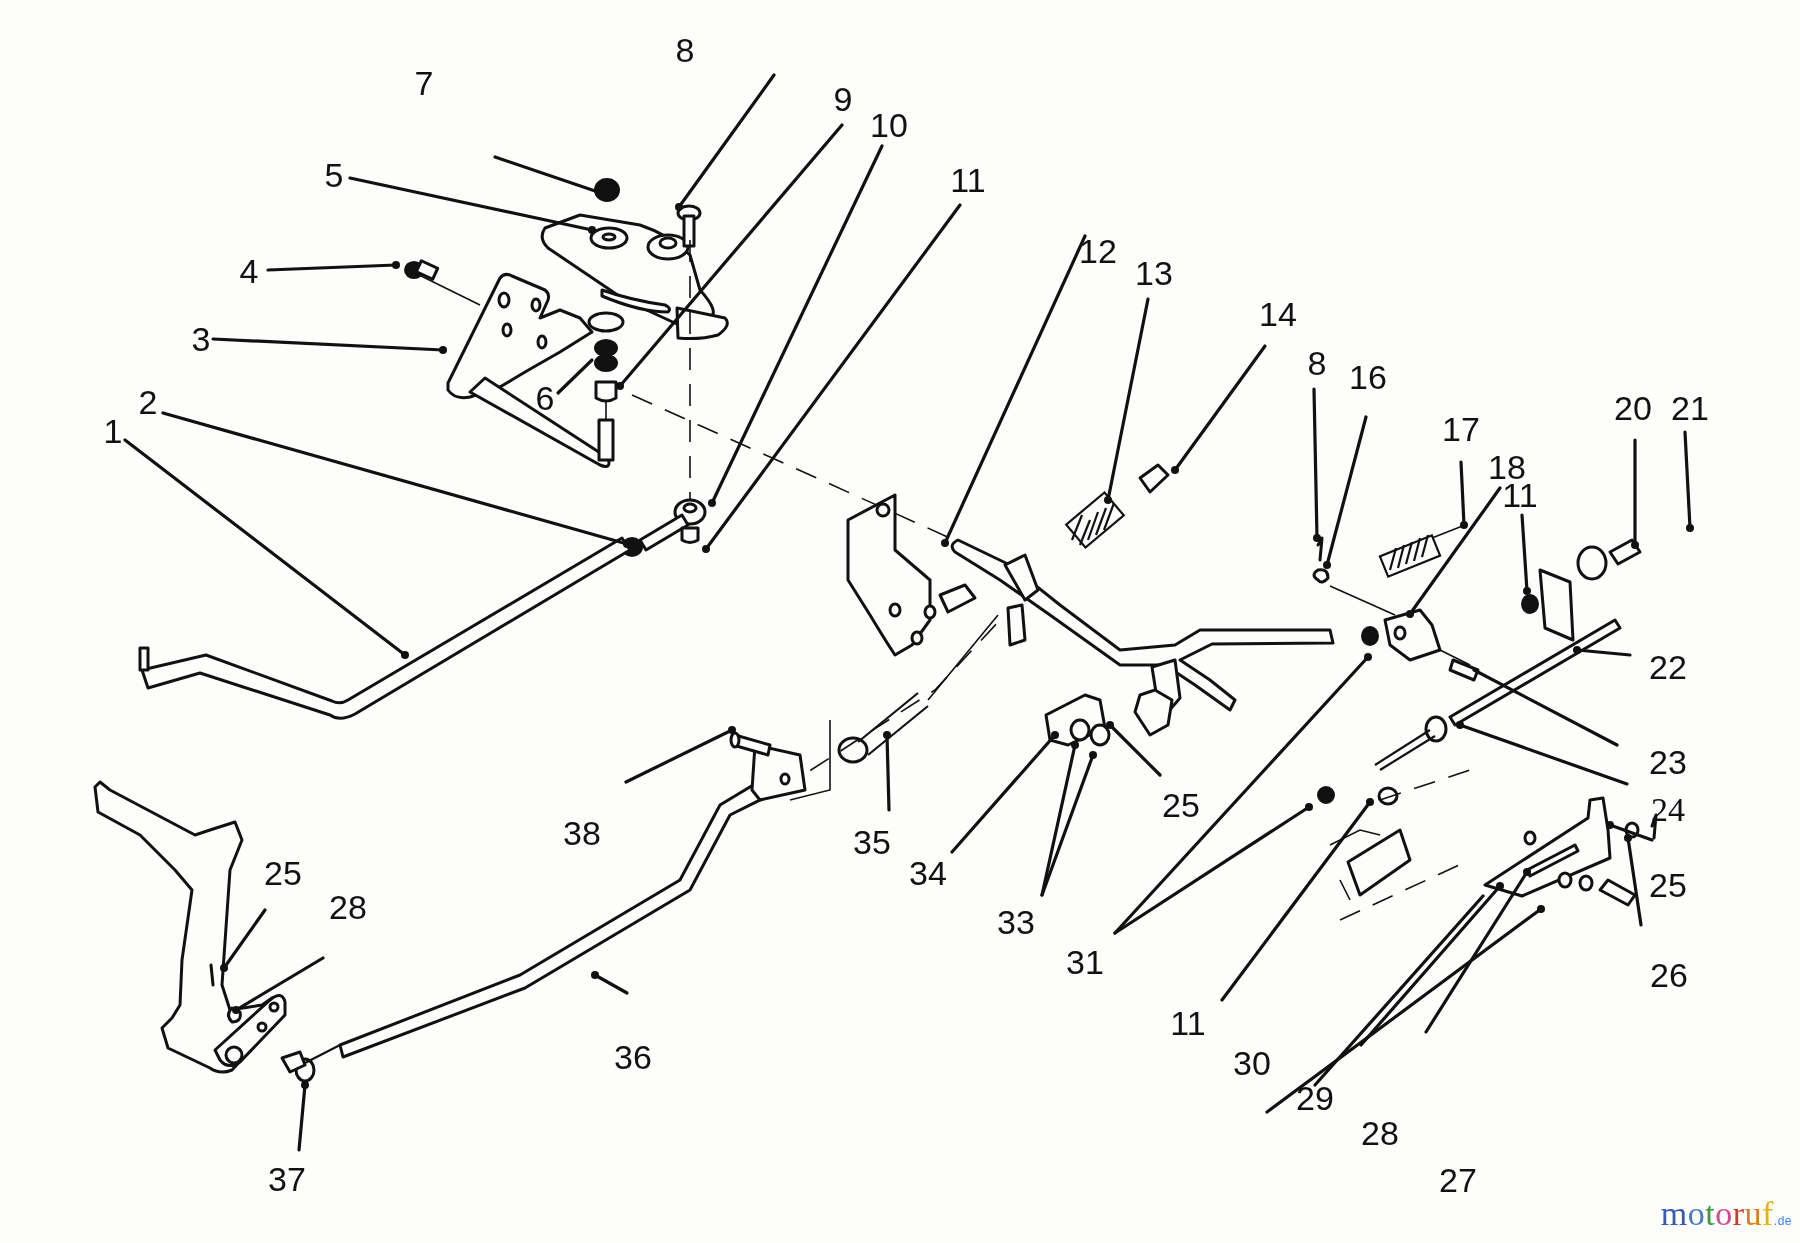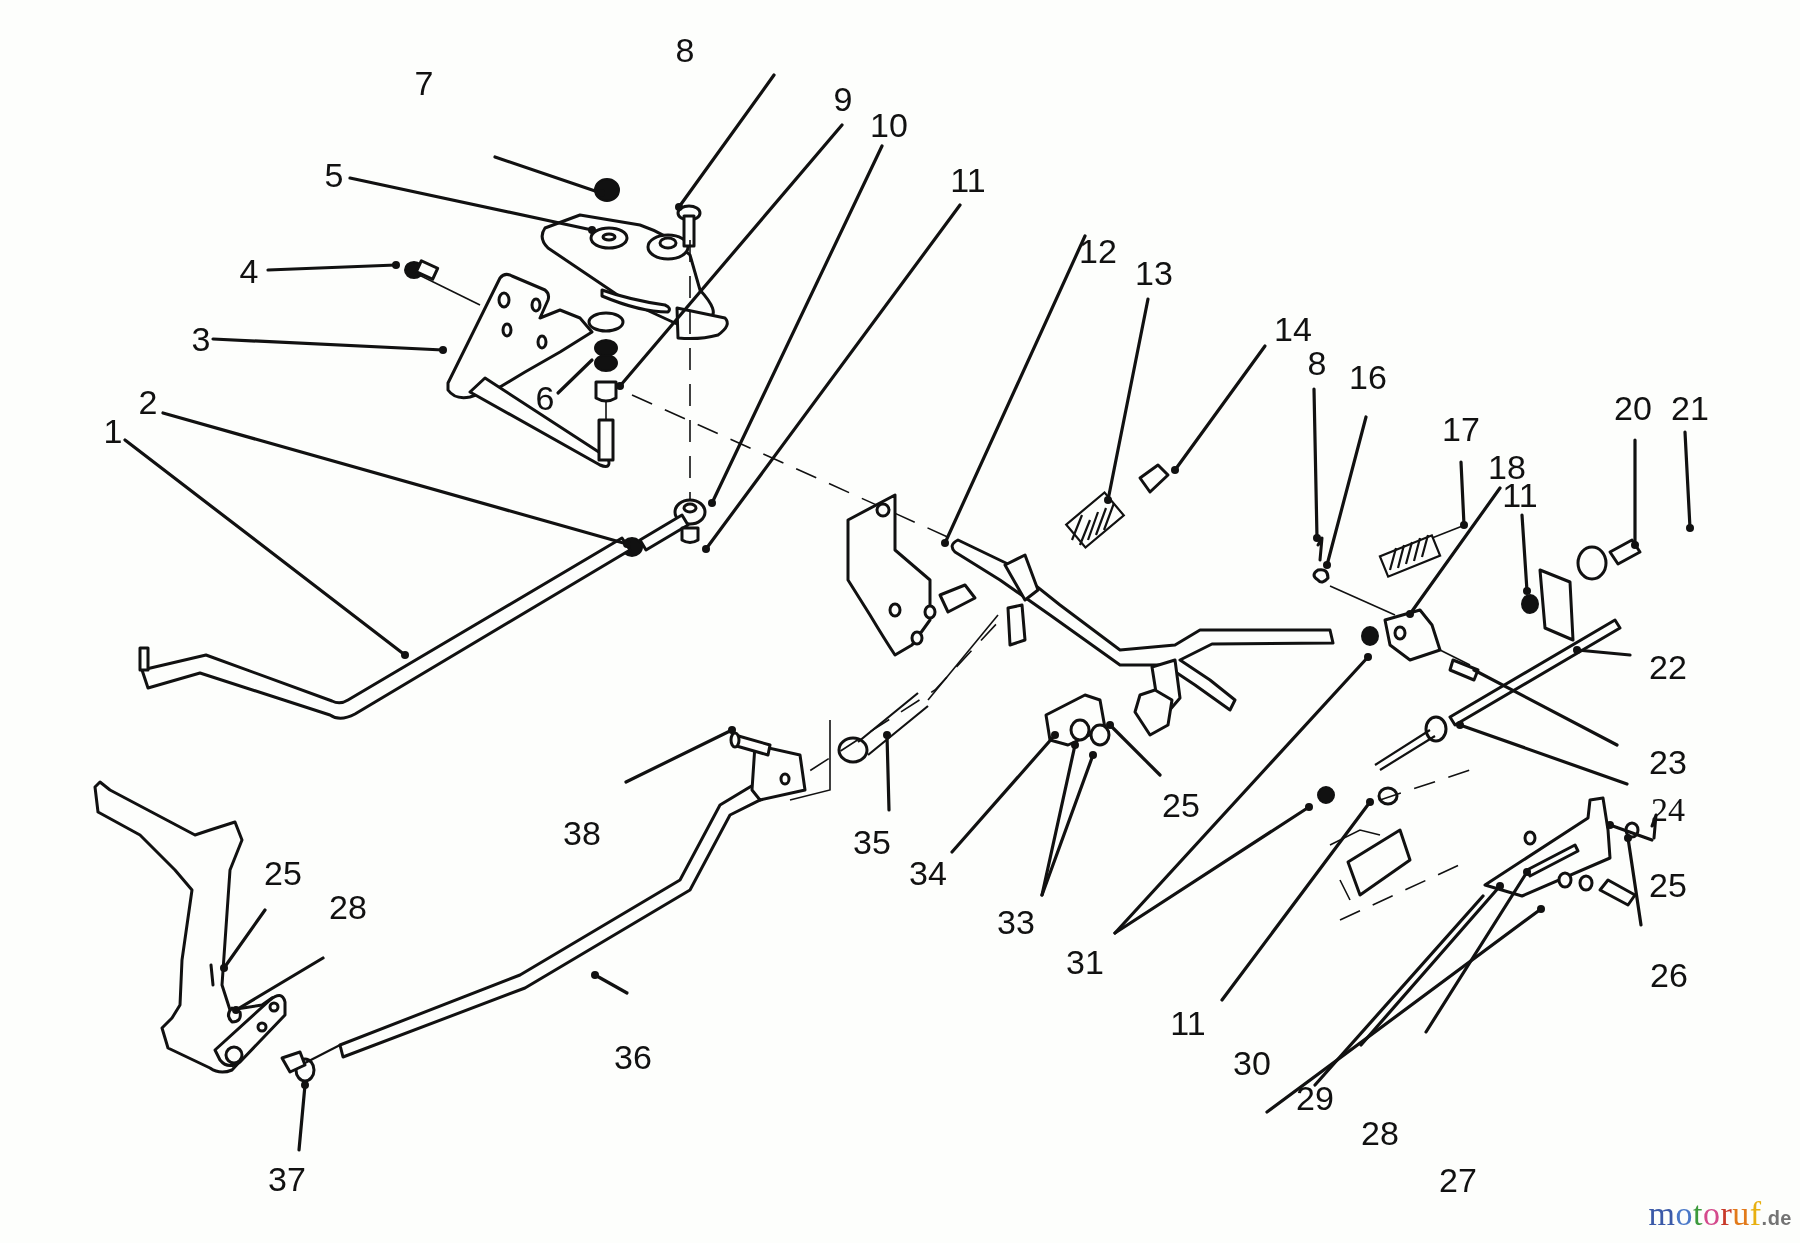--- a/index.html
+++ b/index.html
@@ -8,21 +8,21 @@
   .part { fill:#fdfefc; stroke:#111; stroke-width:3; stroke-linejoin:round; stroke-linecap:round; }
   .thin { fill:none; stroke:#111; stroke-width:1.6; }
   .dash { fill:none; stroke:#111; stroke-width:1.6; stroke-dasharray:22 14; }
   .leader { fill:none; stroke:#111; stroke-width:3.2; stroke-linecap:round; }
   .dot { fill:#111; }
   .solid { fill:#111; stroke:#111; stroke-width:2; }
   .spring { fill:none; stroke:#111; stroke-width:2.2; }
   .lbl { position:absolute; font-family:"Liberation Sans", sans-serif; font-size:34px; color:#111; line-height:1; transform:translate(-50%,-50%); white-space:nowrap; }
   #logo { position:absolute; right:8px; bottom:10px; font-family:"Liberation Serif", serif; font-size:34px; letter-spacing:0.5px; }
   #logo span { display:inline-block; }
-  #logo .tld { font-family:"Liberation Sans", sans-serif; font-size:20px; color:#737373;font-weight:bold; }
+  #logo .tld { font-family:"Liberation Sans", sans-serif; font-size:12px; color:#3b82f6; }
 </style>
 </head>
 <body>
 
 <div id="stage">
 
 <svg id="diagram" viewBox="0 0 1800 1243">
 
   <g>
 
@@ -254,21 +254,21 @@
 <div class="lbl" style="left:249px;top:271px;">4</div>
 <div class="lbl" style="left:334px;top:175px;">5</div>
 <div class="lbl" style="left:545px;top:398px;">6</div>
 <div class="lbl" style="left:424px;top:83px;">7</div>
 <div class="lbl" style="left:685px;top:50px;">8</div>
 <div class="lbl" style="left:843px;top:99px;">9</div>
 <div class="lbl" style="left:889px;top:125px;">10</div>
 <div class="lbl" style="left:968px;top:180px;">11</div>
 <div class="lbl" style="left:1098px;top:219px;margin-top:32px;">12</div>
 <div class="lbl" style="left:1154px;top:273px;">13</div>
-<div class="lbl" style="left:1278px;top:329px;margin-left:15px;">14</div>
+<div class="lbl" style="left:1278px;top:314px;">14</div>
 <div class="lbl" style="left:1317px;top:363px;">8</div>
 <div class="lbl" style="left:1368px;top:377px;">16</div>
 <div class="lbl" style="left:1461px;top:429px;">17</div>
 <div class="lbl" style="left:1507px;top:467px;">18</div>
 <div class="lbl" style="left:1520px;top:495px;">11</div>
 <div class="lbl" style="left:1633px;top:408px;">20</div>
 <div class="lbl" style="left:1690px;top:408px;">21</div>
 <div class="lbl" style="left:1668px;top:667px;">22</div>
 <div class="lbl" style="left:1668px;top:762px;">23</div>
 <div class="lbl" style="left:1668px;top:810px;font-family:Liberation Serif, serif;">24</div>

